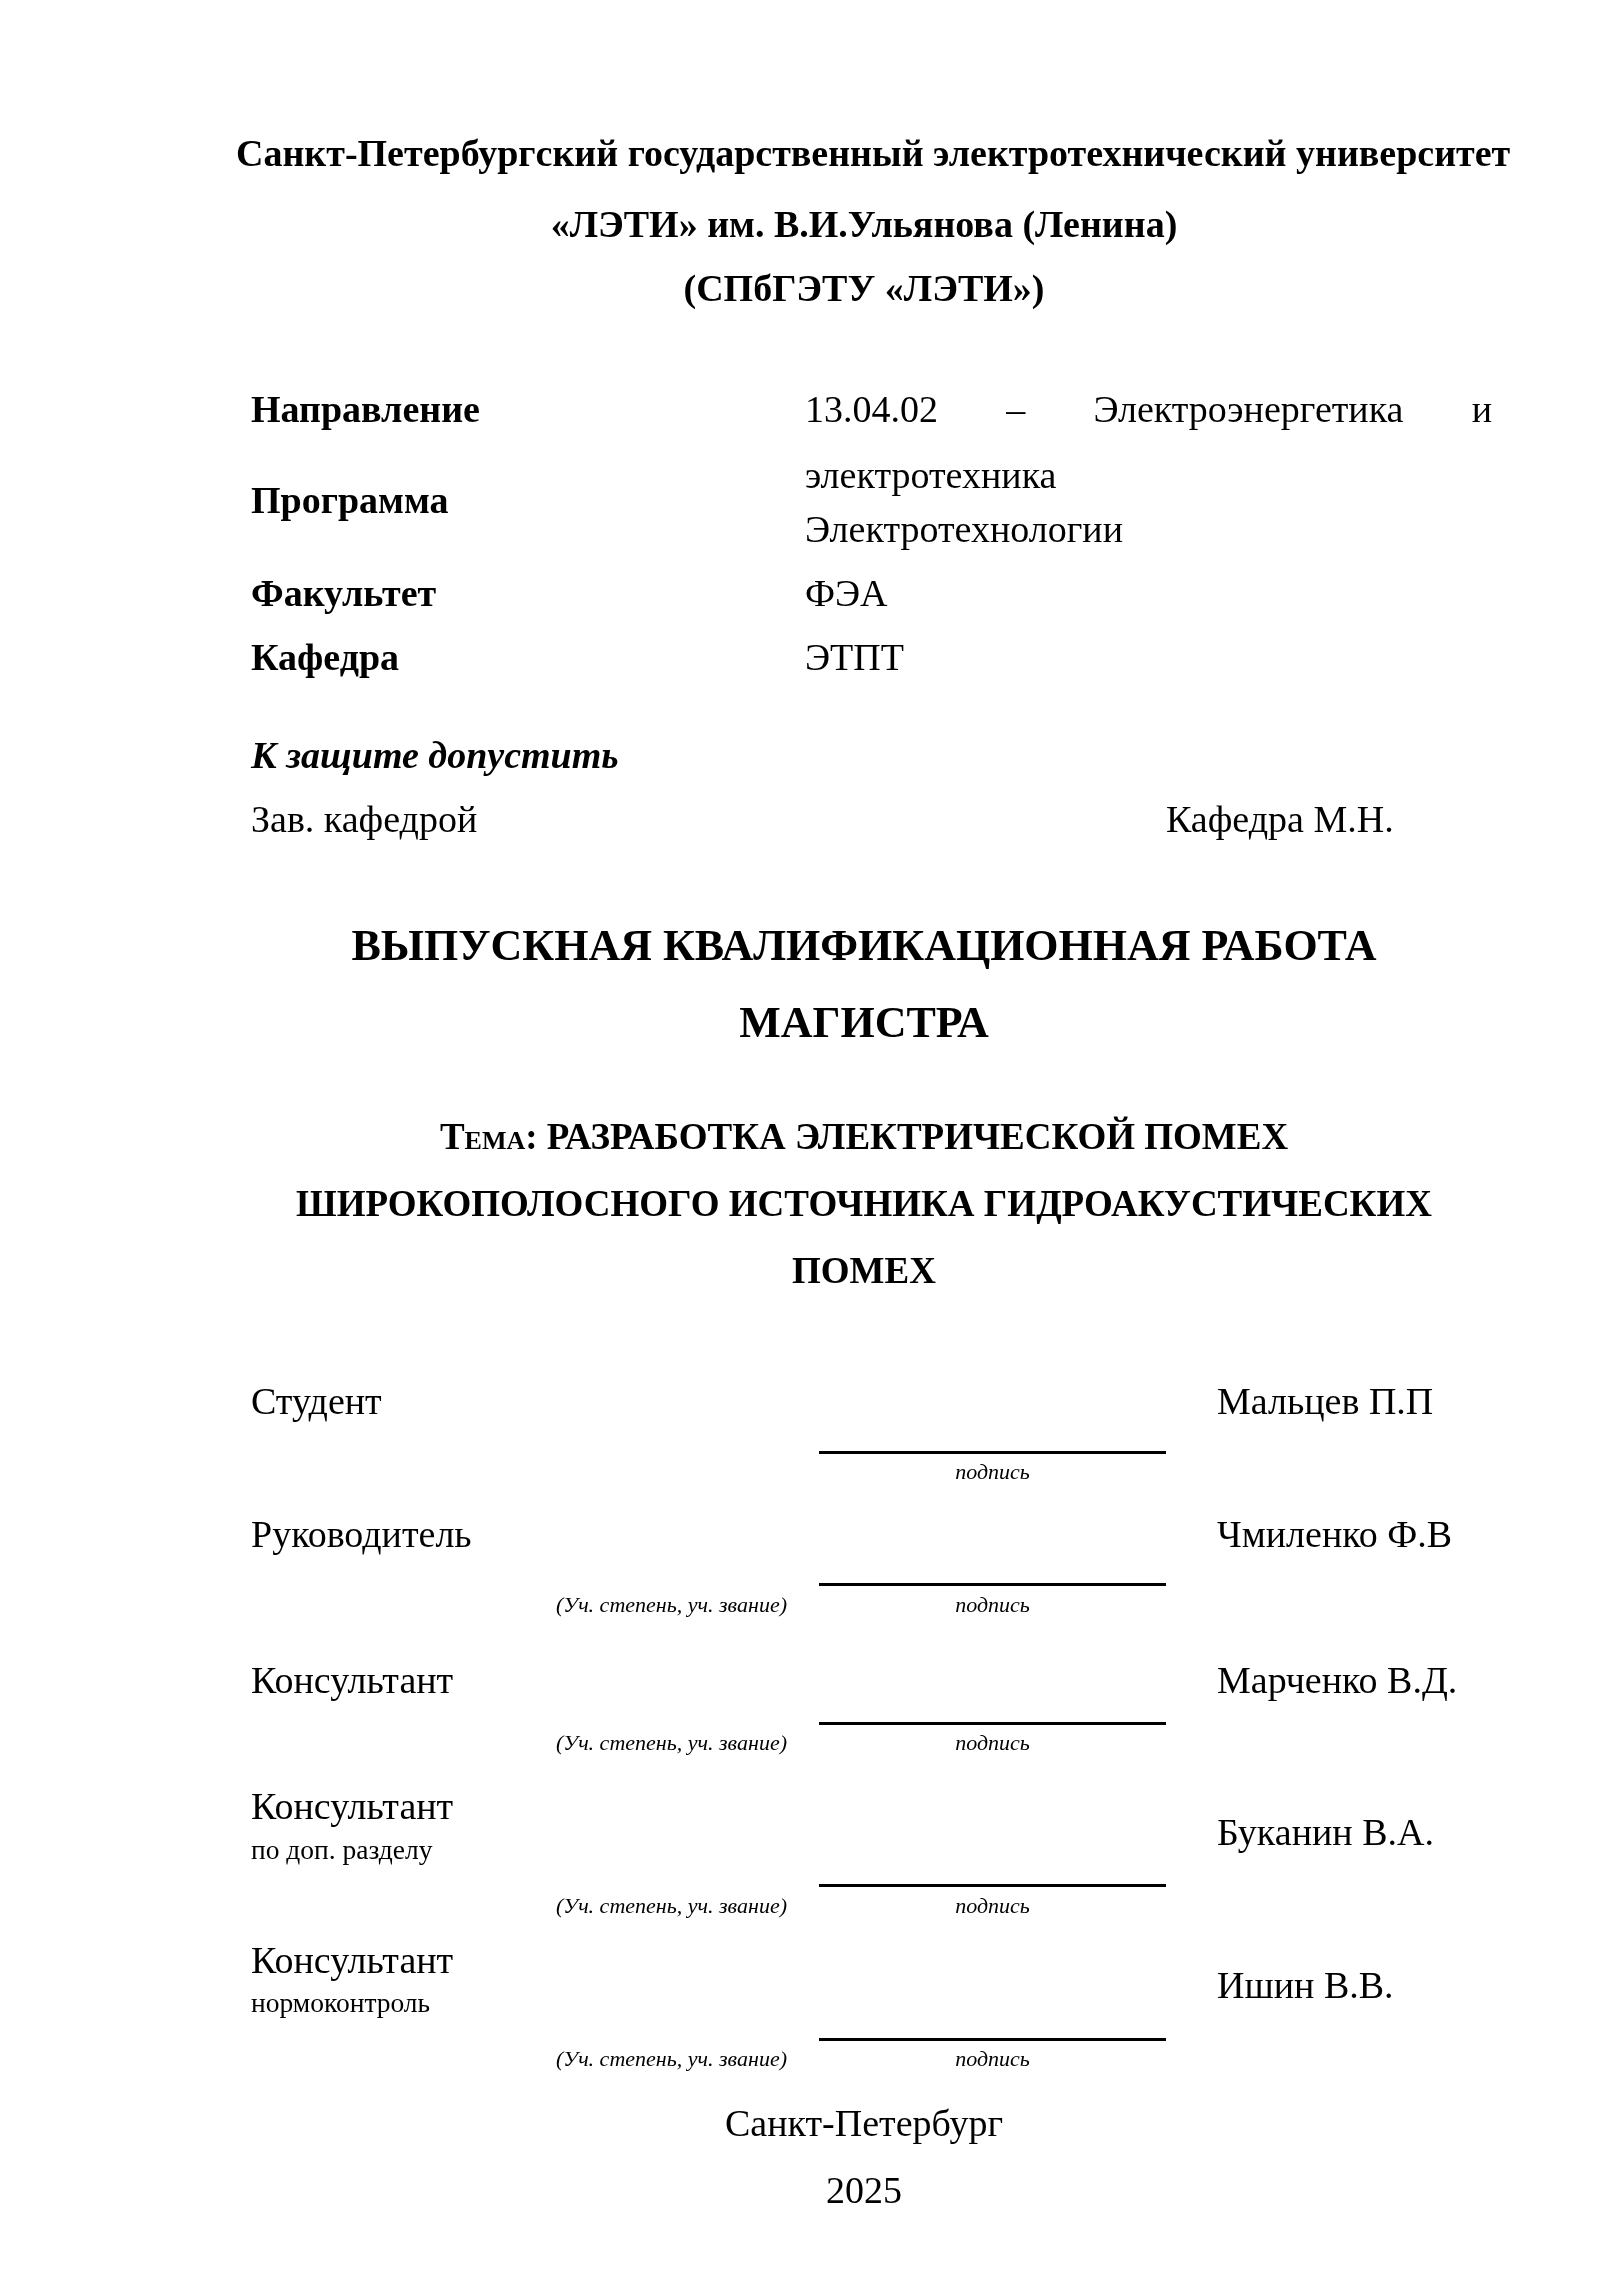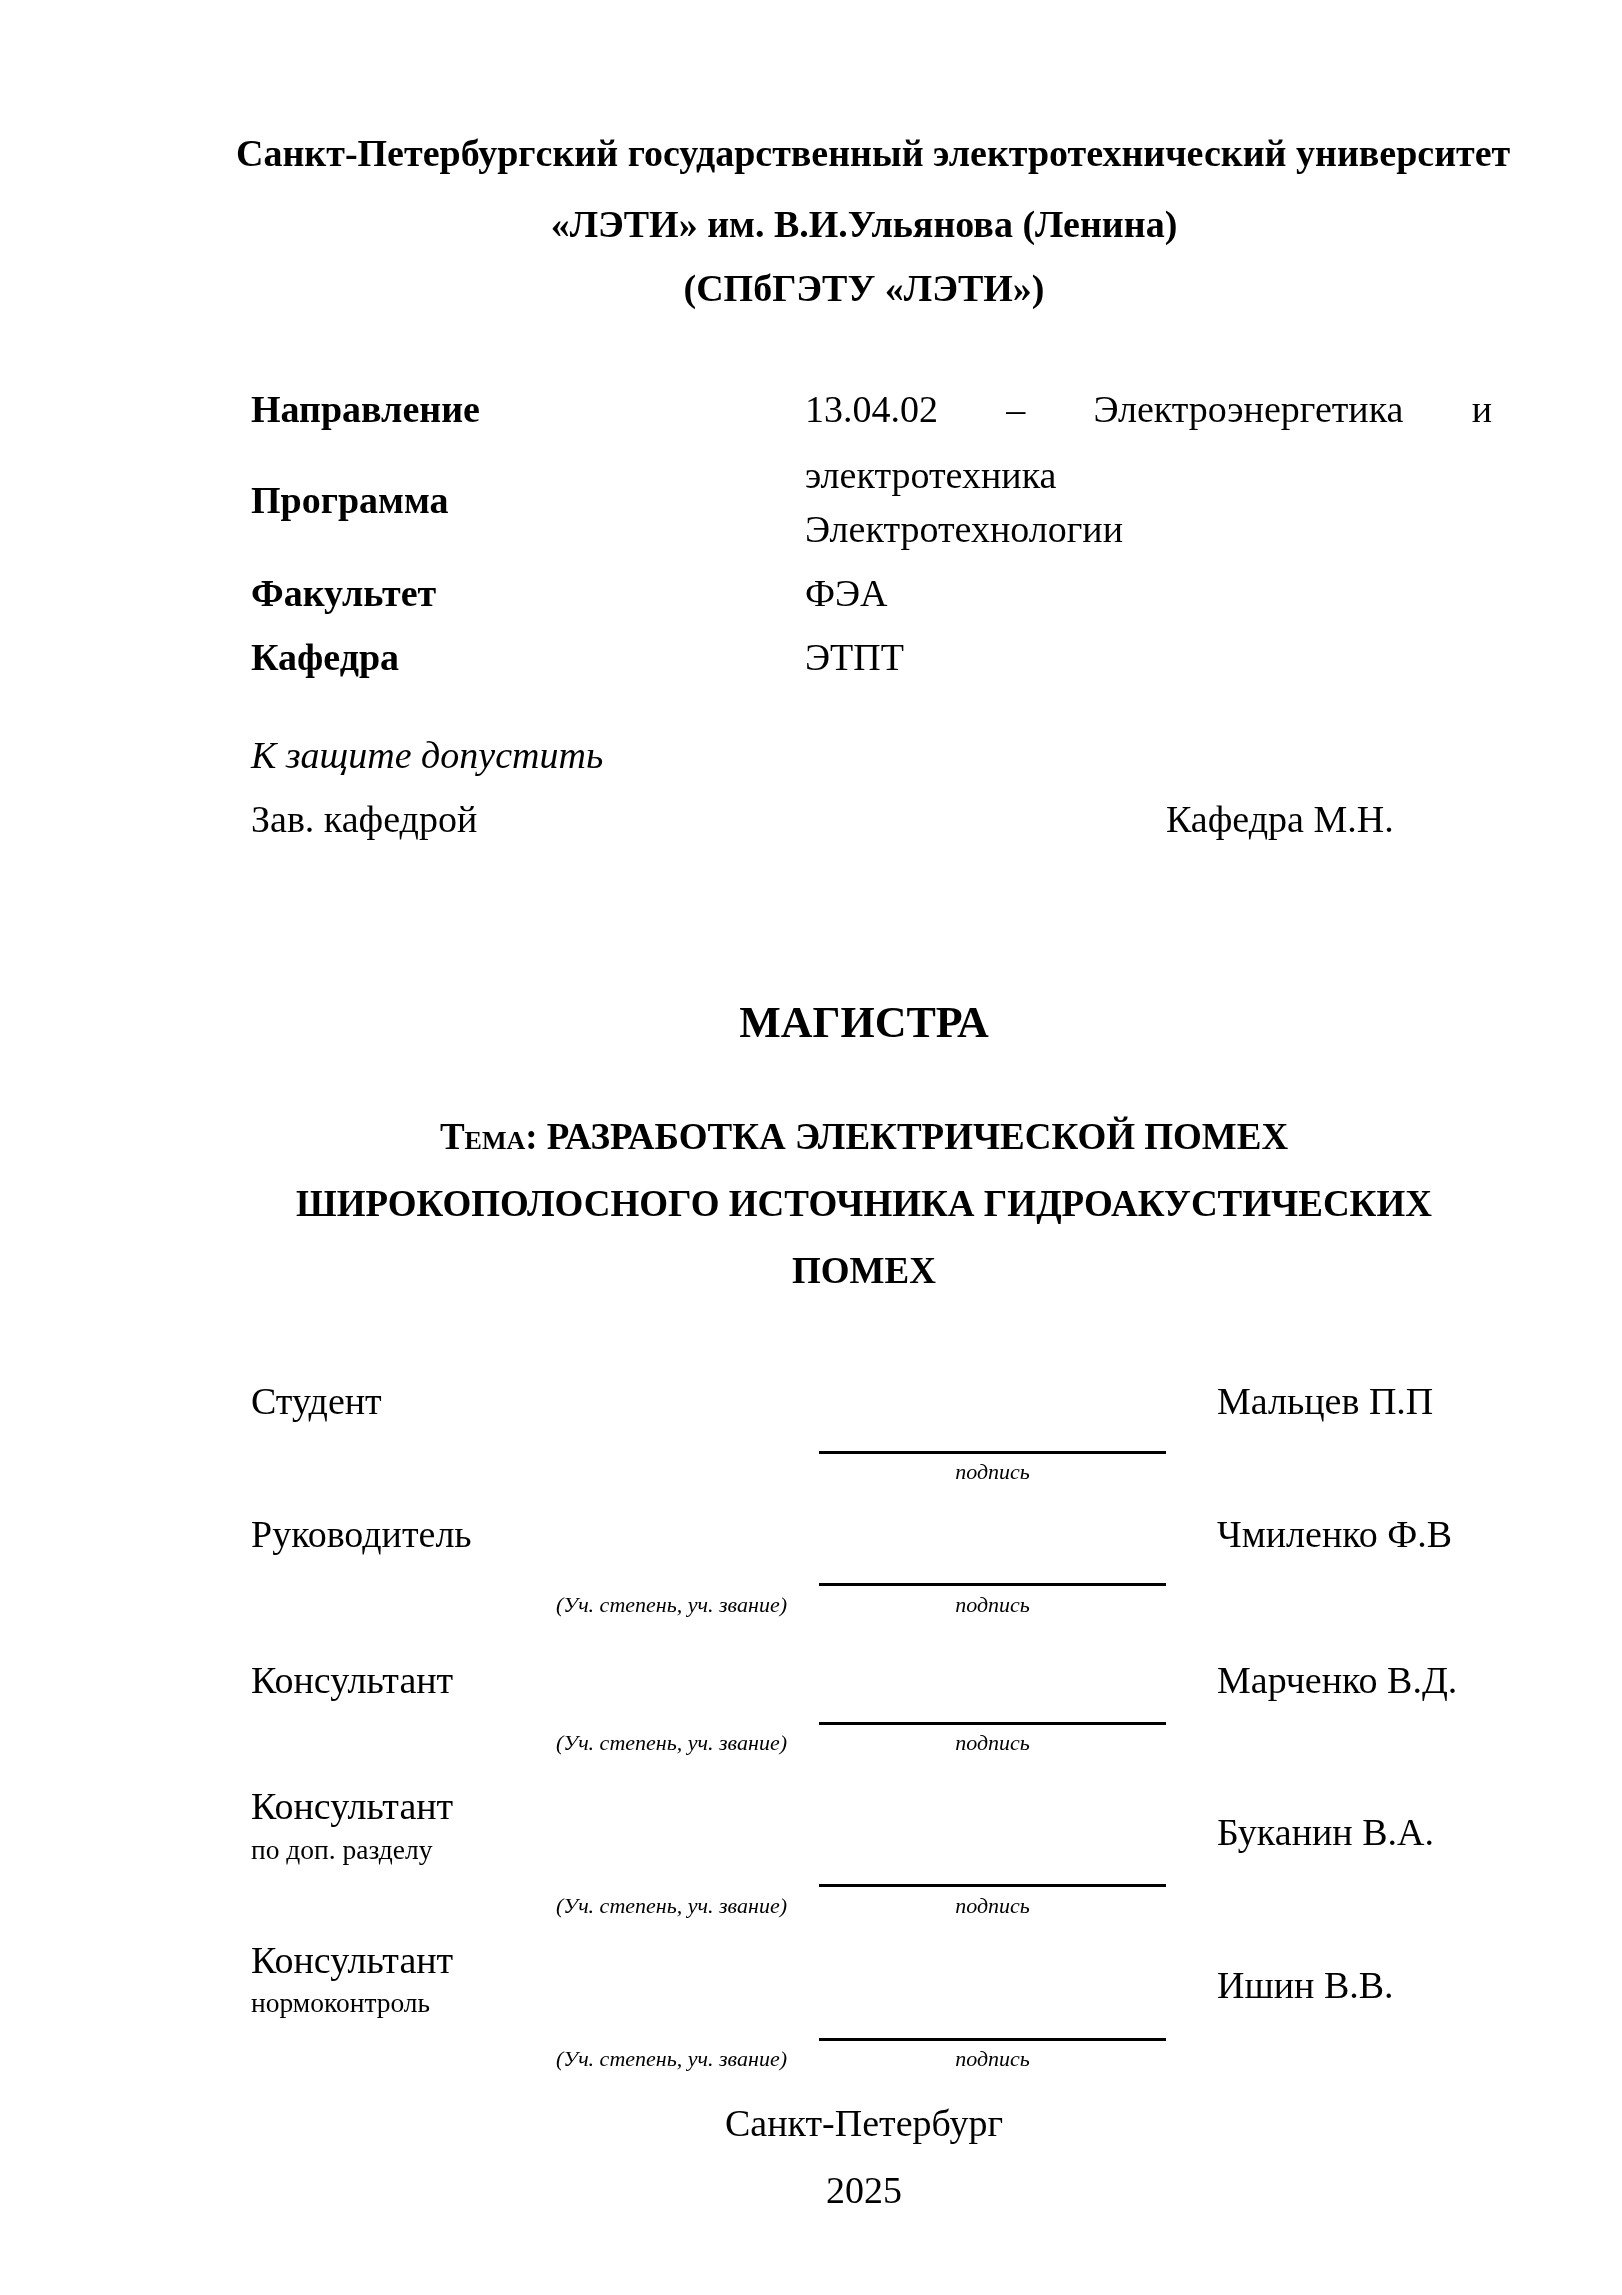--- a/index.html
+++ b/index.html
@@ -6,21 +6,21 @@
   .page {
     position:relative;
     width:1623px; height:2295px;
     background:#ffffff;
     color:#000000;
     font-family:"Liberation Serif", serif;
     overflow:hidden;
   }
   .abs { position:absolute; line-height:1.1; white-space:nowrap; }
   .b  { font-weight:bold; }
-  .i  { font-style:italic; }
+  .i  { font-style:italic;font-weight:bold; }
   .t48 { font-size:38px; }
   .t56 { font-size:44px; }
   .t47 { font-size:37px; }
   .t35 { font-size:27.5px; }
   .sc  { font-variant:small-caps; }
   .center-block { left:236px; width:1256px; text-align:center; }
   .label-col { left:251px; }
   .value-col { left:805px; }
   .name-col  { left:1217px; }
   .justify-row {
@@ -64,20 +64,21 @@
   <div class="abs label-col b t48" style="top:573px">Факультет</div>
   <div class="abs value-col t48" style="top:573px">ФЭА</div>
 
   <div class="abs label-col b t48" style="top:637px">Кафедра</div>
   <div class="abs value-col t48" style="top:637px">ЭТПТ</div>
 
   <div class="abs label-col i t48" style="top:735px">К защите допустить</div>
   <div class="abs label-col t48" style="top:799px">Зав. кафедрой</div>
   <div class="abs t48" style="left:1166px; top:799px">Кафедра М.Н.</div>
 
+  <div class="abs center-block b t56" style="top:922px">ВЫПУСКНАЯ КВАЛИФИКАЦИОННАЯ РАБОТА</div>
   <div class="abs center-block b t56" style="top:999px">МАГИСТРА</div>
 
   <div class="abs center-block b t47" style="top:1117px">
     <span class="sc">Тема:</span><span> РАЗРАБОТКА ЭЛЕКТРИЧЕСКОЙ ПОМЕХ</span>
   </div>
   <div class="abs center-block b t47" style="top:1184px">ШИРОКОПОЛОСНОГО ИСТОЧНИКА ГИДРОАКУСТИЧЕСКИХ</div>
   <div class="abs center-block b t47" style="top:1251px">ПОМЕХ</div>
 
   <div class="abs label-col t48" style="top:1381px">Студент</div>
   <div class="abs name-col t48" style="top:1381px">Мальцев П.П</div>

